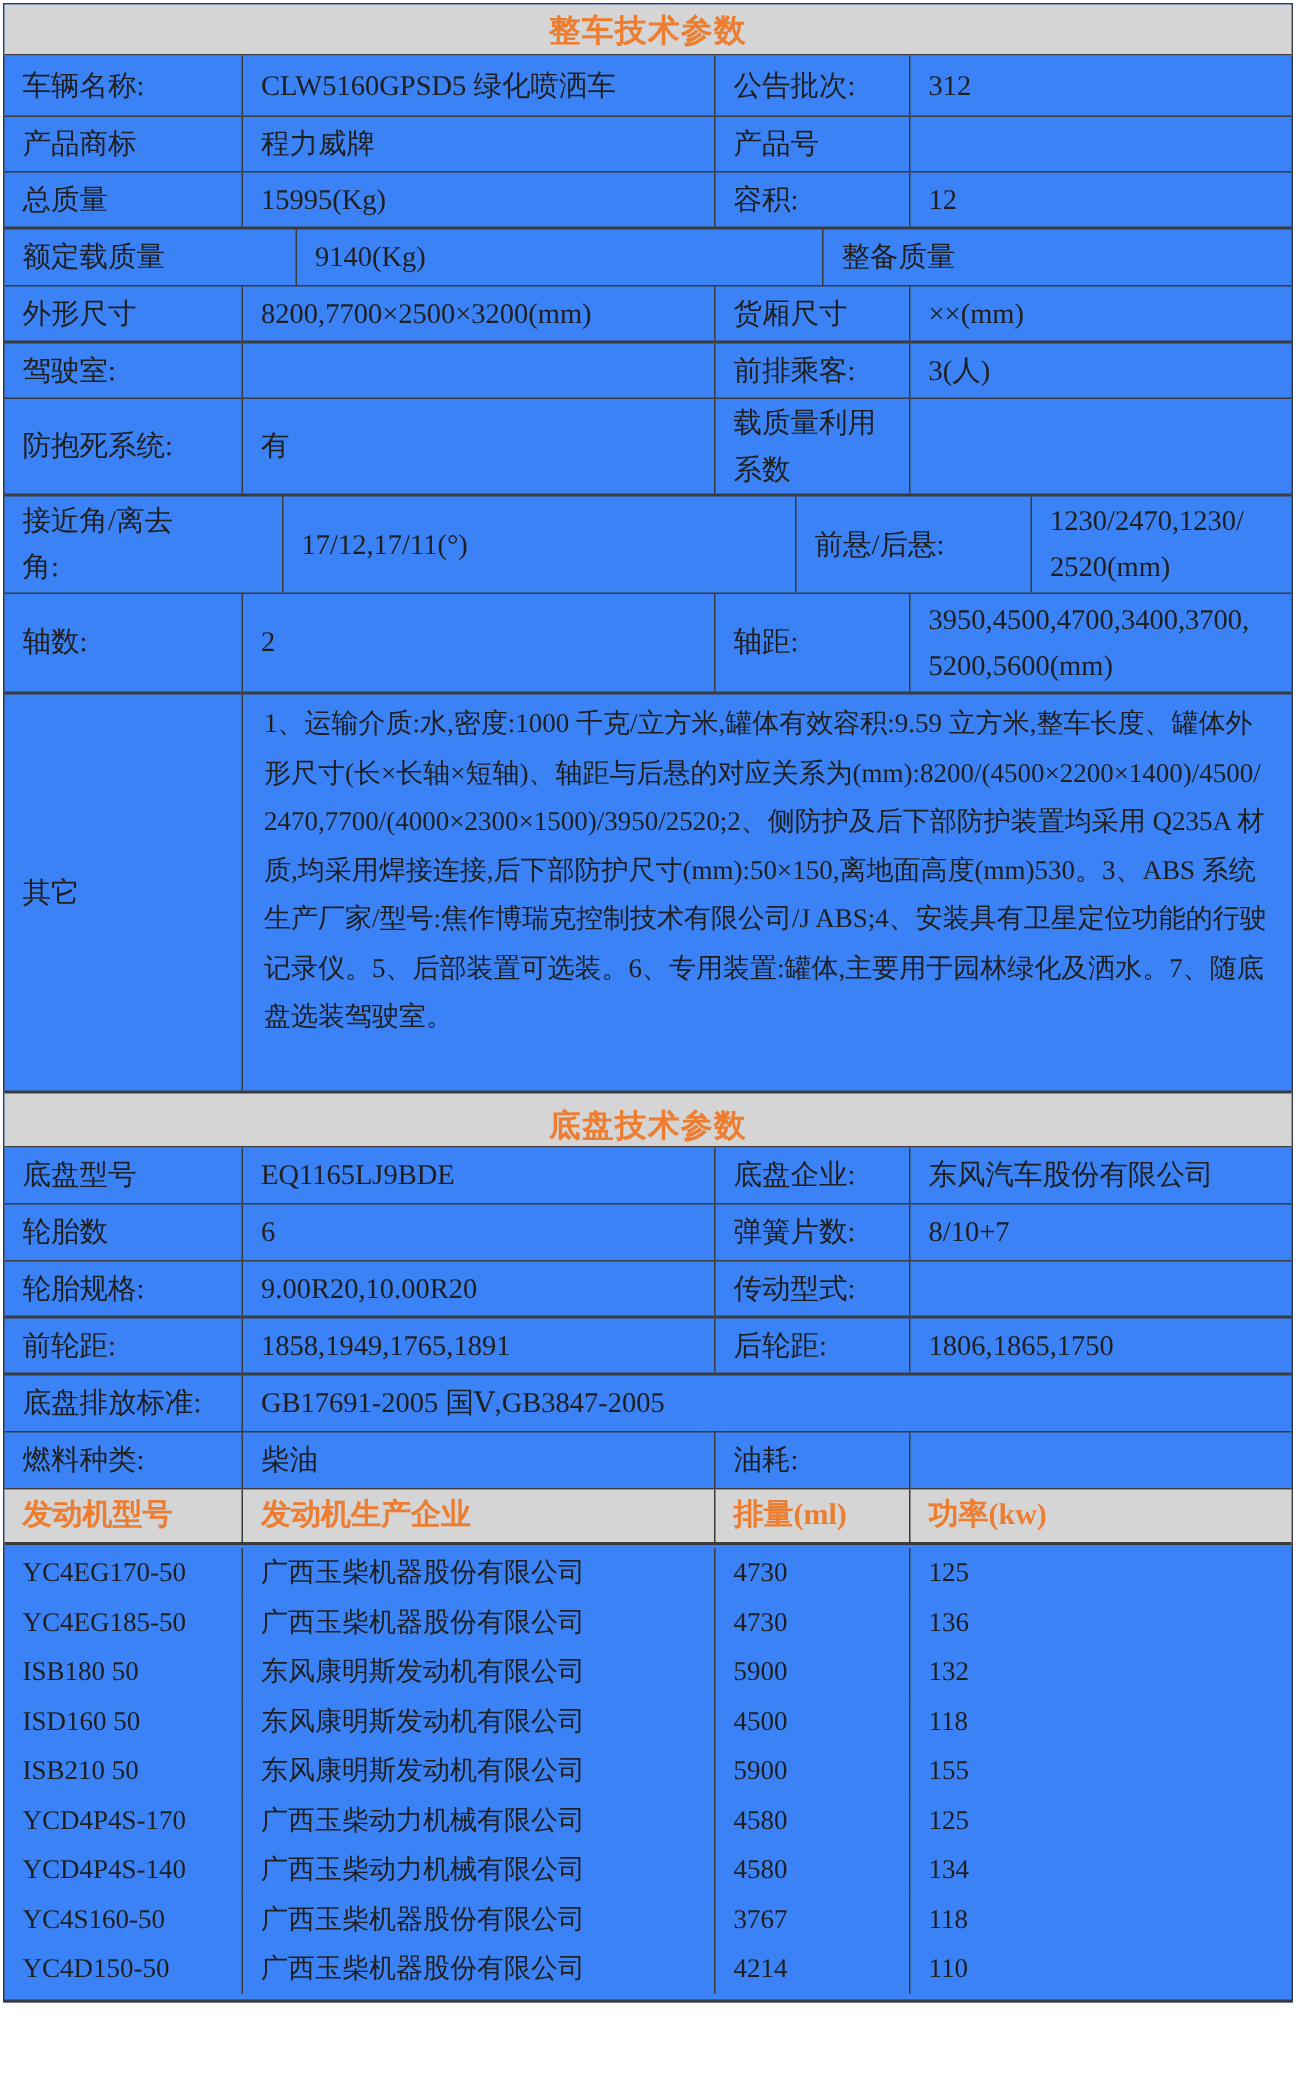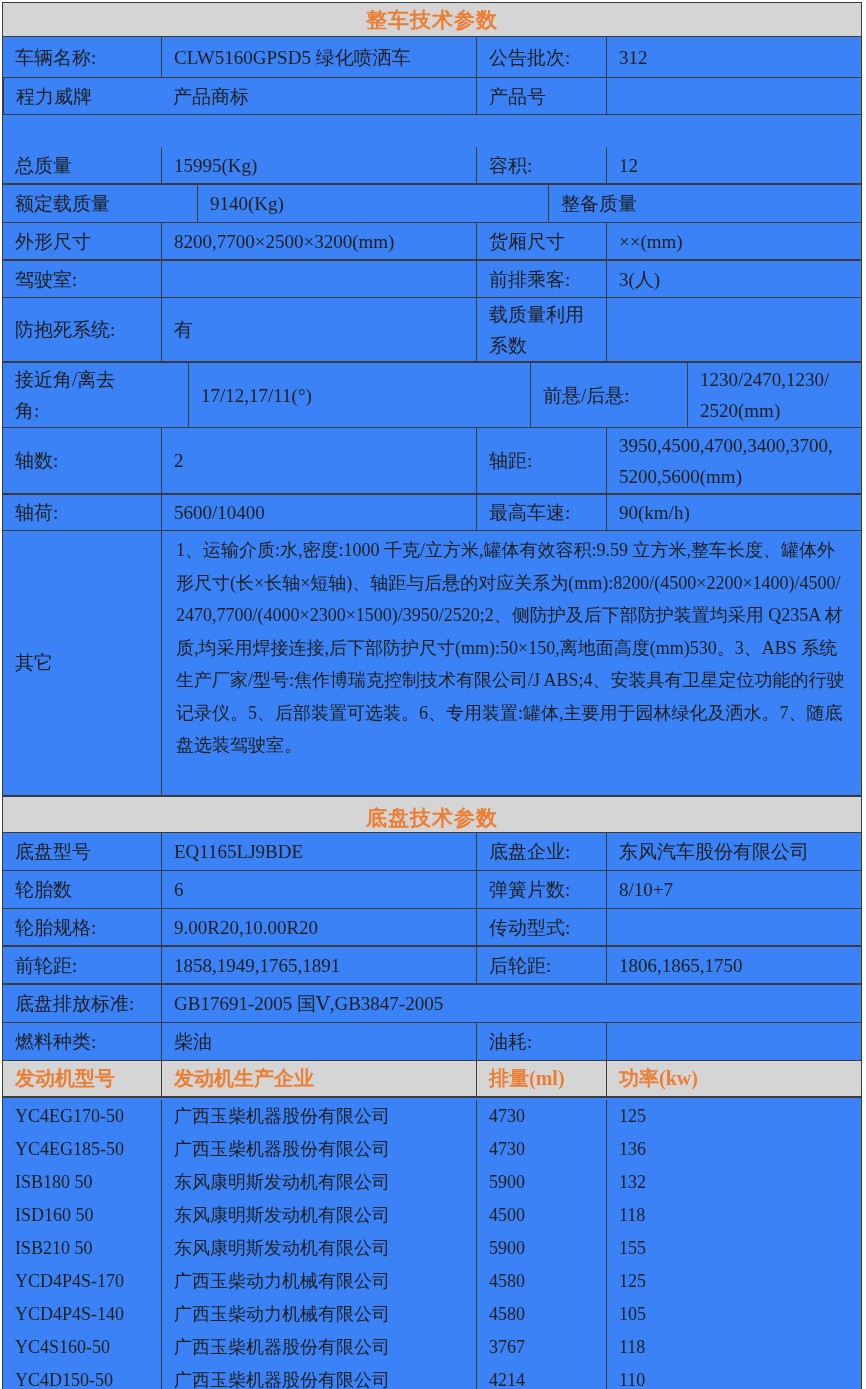--- a/index.html
+++ b/index.html
@@ -50,21 +50,21 @@
     word-break:break-all;
     overflow:hidden;
     box-sizing:border-box;
   }
   .cell.c2,.cell.c3,.cell.c4{border-left:1px solid var(--border);}
   .cell.c4{padding-right:28px;}
   #vehicle-grid .cell.c1{padding-right:30px;}
   
   #vehicle-grid .row:nth-of-type(1){height:41px;}
   #vehicle-grid .row:nth-of-type(2){height:37px;}
-  #vehicle-grid .row:nth-of-type(3){height:38px;margin-top:32px;}
+  #vehicle-grid .row:nth-of-type(3){height:38px;}
   #vehicle-grid .row:nth-of-type(4){height:38px;gap:36px;}
   #vehicle-grid .row:nth-of-type(5){height:38px;}
   #vehicle-grid .row:nth-of-type(6){height:37px;}
   #vehicle-grid .row:nth-of-type(7){height:65px;}
   #vehicle-grid .row:nth-of-type(8){height:65px;gap:27px;}
   #vehicle-grid .row:nth-of-type(9){height:67px;}
   #vehicle-grid .row:nth-of-type(10){height:36px;}
   
   .other-row{
     display:grid;
@@ -121,22 +121,22 @@
   </div>
 
   <div id="vehicle-grid">
       <div class="row">
         <div class="cell c1">车辆名称:</div>
         <div class="cell c2">CLW5160GPSD5 绿化喷洒车</div>
         <div class="cell c3">公告批次:</div>
         <div class="cell c4">312</div>
       </div>
       <div class="row">
+        <div class="cell c1">产品商标</div>
         <div class="cell c2">程力威牌</div>
-        <div class="cell c1">产品商标</div>
         <div class="cell c3">产品号</div>
         <div class="cell c4"></div>
       </div>
       <div class="row thick">
         <div class="cell c1">总质量</div>
         <div class="cell c2">15995(Kg)</div>
         <div class="cell c3">容积:</div>
         <div class="cell c4">12</div>
       </div>
       <div class="row">
@@ -166,26 +166,20 @@
         <div class="cell c1">接近角/离去角:</div>
         <div class="cell c2">17/12,17/11(°)</div>
         <div class="cell c3">前悬/后悬:</div>
         <div class="cell c4">1230/2470,1230/2520(mm)</div>
       </div>
       <div class="row thick">
         <div class="cell c1">轴数:</div>
         <div class="cell c2">2</div>
         <div class="cell c3">轴距:</div>
         <div class="cell c4">3950,4500,4700,3400,3700,5200,5600(mm)</div>
-      </div>
-      <div class="row">
-        <div class="cell c1">轴荷:</div>
-        <div class="cell c2">5600/10400</div>
-        <div class="cell c3">最高车速:</div>
-        <div class="cell c4">90(km/h)</div>
       </div>
     </div>
 
   <div class="other-row">
     <div class="other-label">其它</div>
     <div class="other-text">1、运输介质:水,密度:1000 千克/立方米,罐体有效容积:9.59 立方米,整车长度、罐体外形尺寸(长×长轴×短轴)、轴距与后悬的对应关系为(mm):8200/(4500×2200×1400)/4500/2470,7700/(4000×2300×1500)/3950/2520;2、侧防护及后下部防护装置均采用 Q235A 材质,均采用焊接连接,后下部防护尺寸(mm):50×150,离地面高度(mm)530。3、ABS 系统生产厂家/型号:焦作博瑞克控制技术有限公司/J ABS;4、安装具有卫星定位功能的行驶记录仪。5、后部装置可选装。6、专用装置:罐体,主要用于园林绿化及洒水。7、随底盘选装驾驶室。</div>
   </div>
 
   <div class="band mid">
     <span>底盘技术参数</span>
@@ -269,21 +263,21 @@
       <div class="row">
         <div class="cell c1">YCD4P4S-170</div>
         <div class="cell c2">广西玉柴动力机械有限公司</div>
         <div class="cell c3">4580</div>
         <div class="cell c4">125</div>
       </div>
       <div class="row">
         <div class="cell c1">YCD4P4S-140</div>
         <div class="cell c2">广西玉柴动力机械有限公司</div>
         <div class="cell c3">4580</div>
-        <div class="cell c4">105</div>
+        <div class="cell c4">134</div>
       </div>
       <div class="row">
         <div class="cell c1">YC4S160-50</div>
         <div class="cell c2">广西玉柴机器股份有限公司</div>
         <div class="cell c3">3767</div>
         <div class="cell c4">118</div>
       </div>
       <div class="row">
         <div class="cell c1">YC4D150-50</div>
         <div class="cell c2">广西玉柴机器股份有限公司</div>

